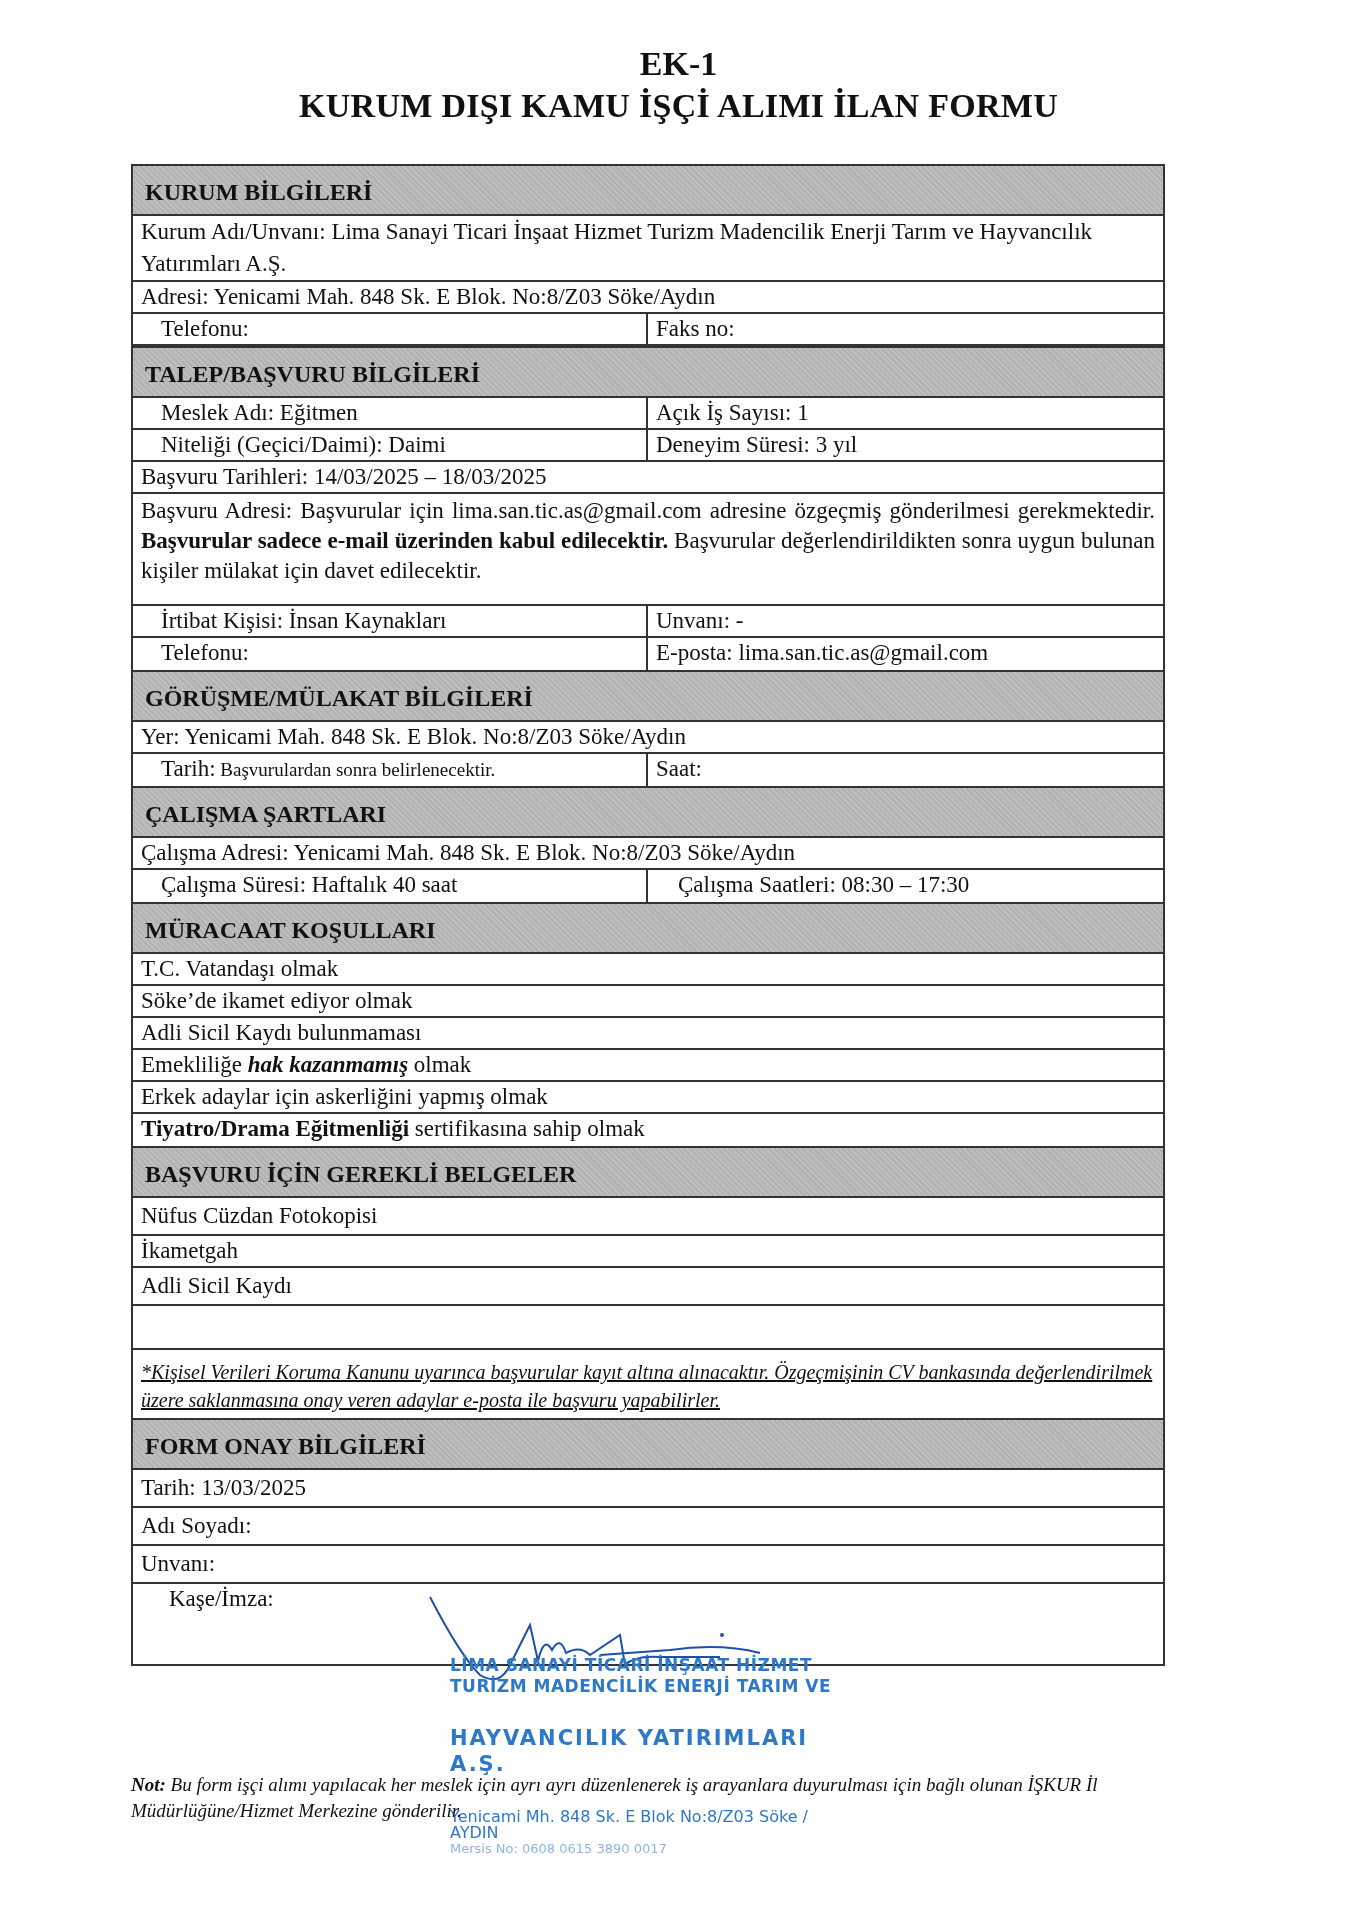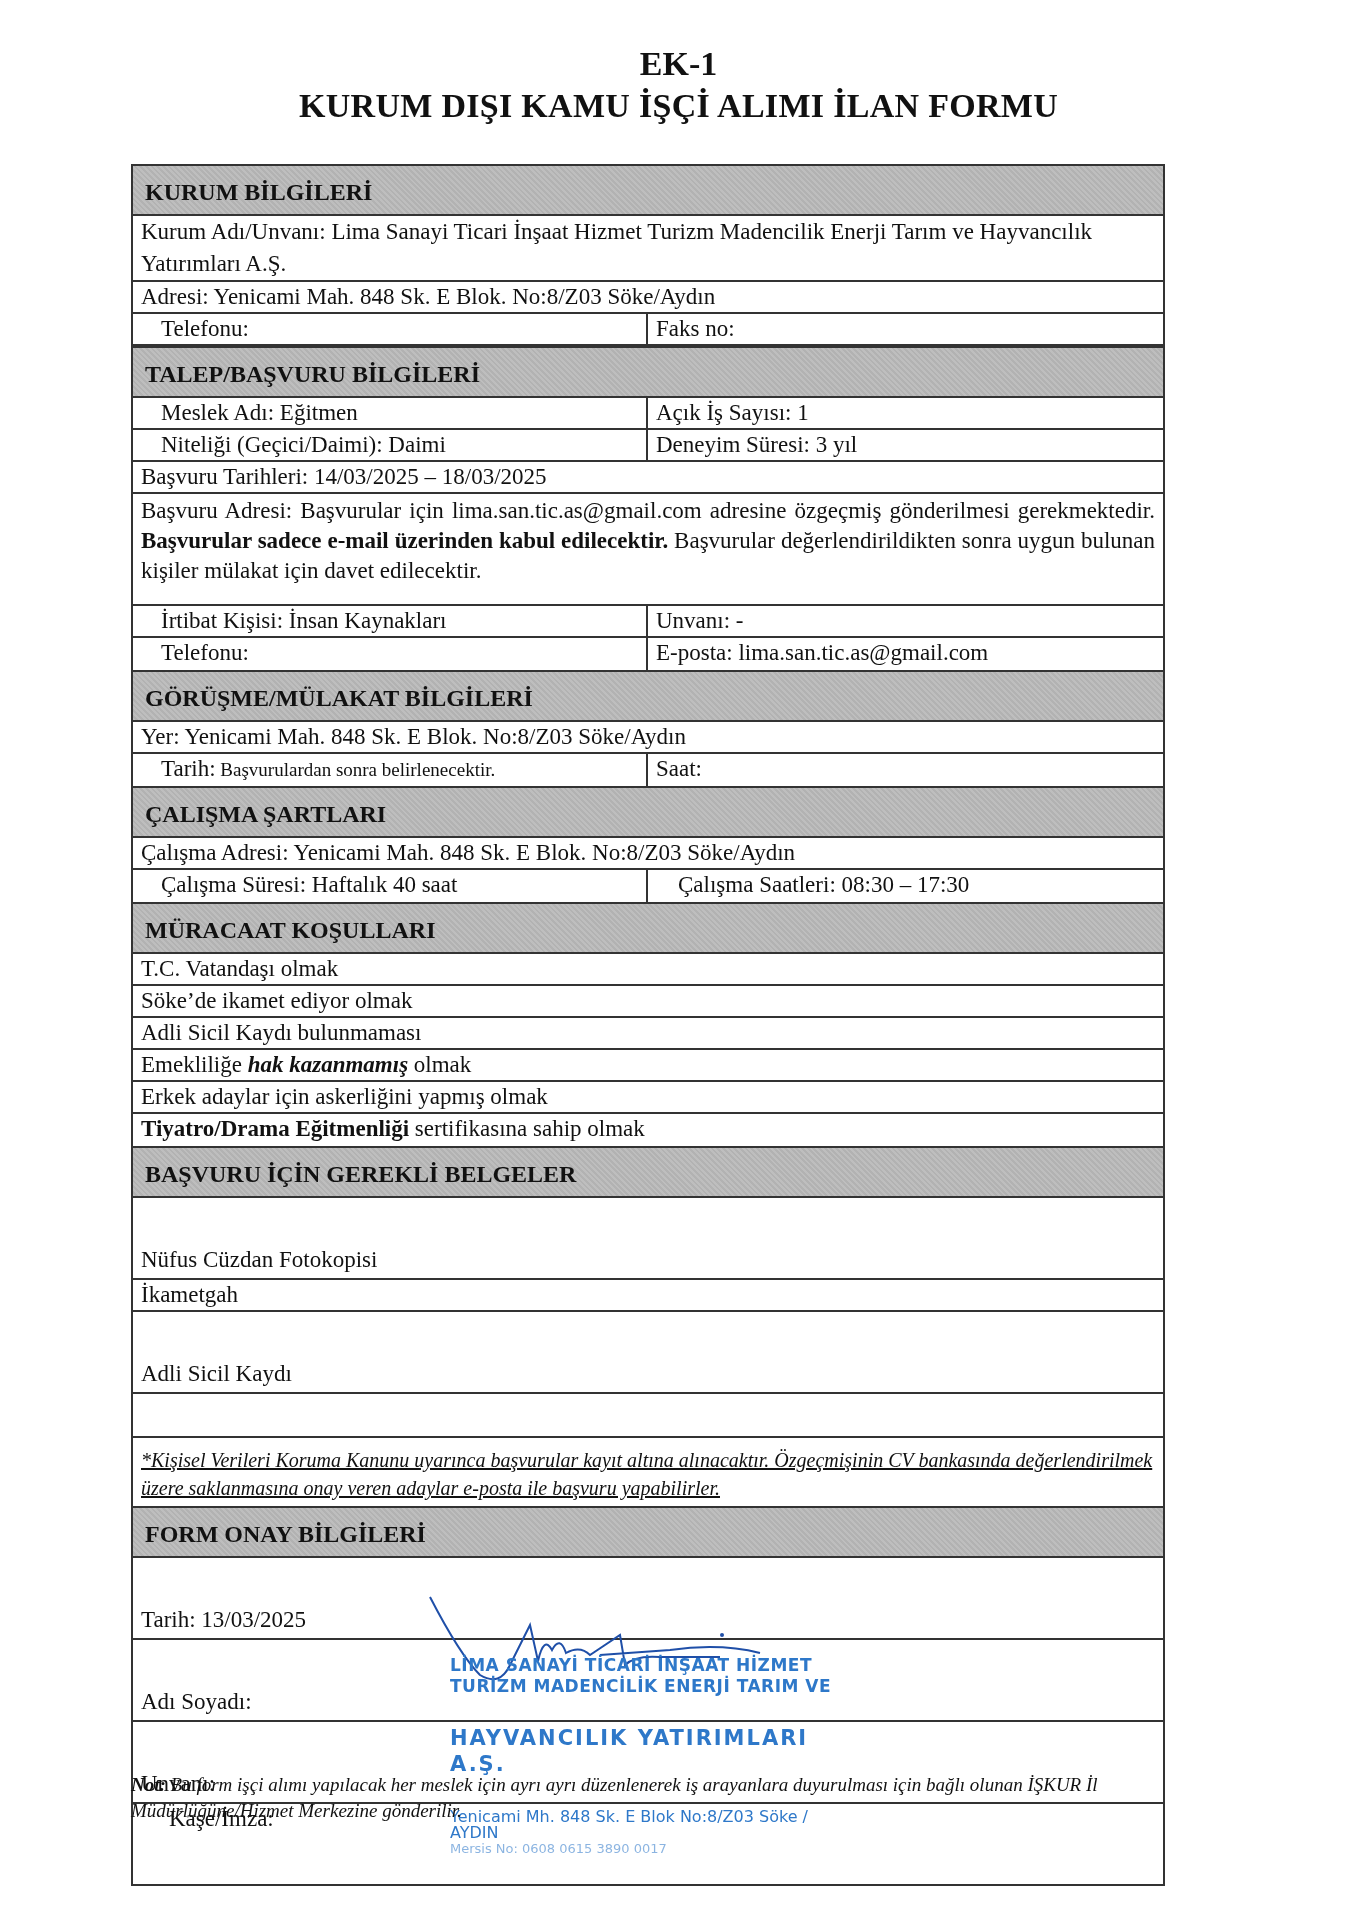--- a/index.html
+++ b/index.html
@@ -26,21 +26,21 @@
     display: flex; border-bottom: 2px solid #333; font-size: 23px;
     min-height: 32px; box-sizing: border-box; line-height: 30px;
   }
   .cell { padding: 0 8px; box-sizing: border-box; }
   .cell.half-l { width: 515px; border-right: 2px solid #333; padding-left: 28px; }
   .cell.half-r { flex: 1; }
   .cell.full { width: 100%; }
   .justify { text-align: justify; text-align-last: left; line-height: 30px; padding-top: 2px; padding-bottom: 18px; }
   b { font-weight: bold; }
   .small { font-size: 19px; }
-  .row.tall { min-height: 38px; line-height: 36px; margin-top: 44px; }
+  .row.tall { min-height: 38px; line-height: 36px; }
   .row.empty { min-height: 44px; }
   .note-row { font-style: italic; text-decoration: underline; font-size: 20px; line-height: 28px; padding: 8px 8px 4px; }
   .row.kase { min-height: 82px; align-items: flex-start; padding-left: 28px; }
 
   .stamp {
     position: absolute; left: 450px; top: 1655px; width: 400px; text-align: left;
     color: #2e78c9; font-family: "DejaVu Sans", sans-serif; font-weight: bold;
   }
   .stamp .l1, .stamp .l2 { font-size: 17px; line-height: 21px; letter-spacing: 0.5px; }
   .stamp .l3 { font-size: 21px; line-height: 26px; letter-spacing: 2px; margin-top: 28px; }

